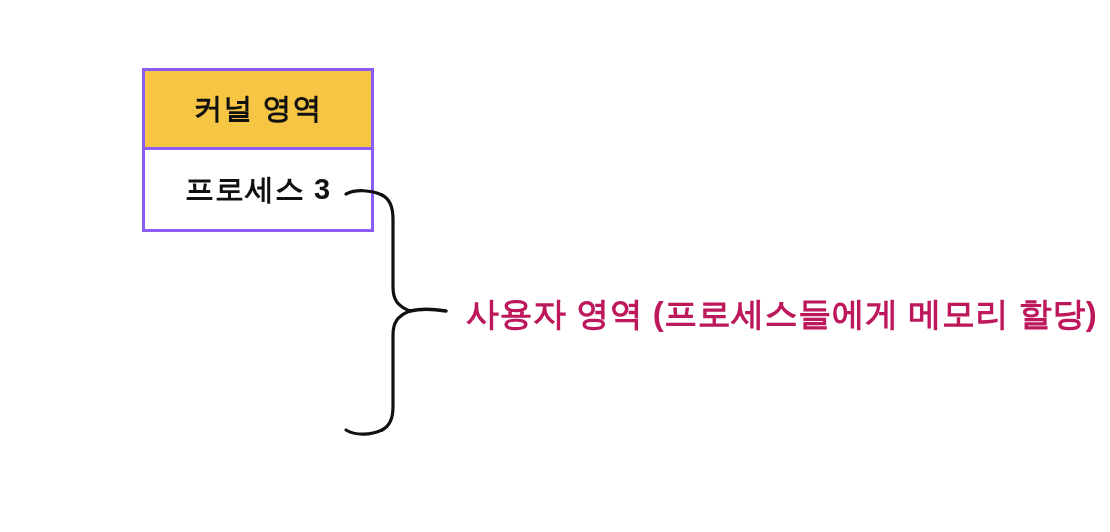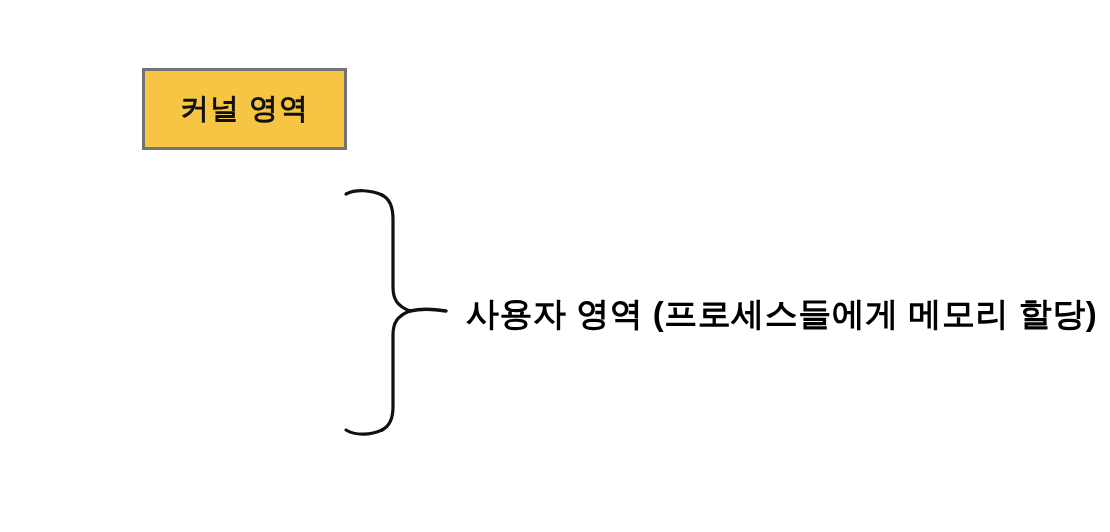--- a/index.html
+++ b/index.html
@@ -16,22 +16,22 @@
     overflow: hidden;
   }
   .stack {
     position: absolute;
     left: 142px;
     top: 68px;
     width: 193px;
   }
   .mem-box {
     box-sizing: border-box;
-    width: 205px;
-    border: 3px solid #737373;
+    width: 232px;
+    border: 3px solid #8b5cf6;
     background: #ffffff;
     display: flex;
     align-items: center;
     justify-content: center;
     color: #111111;
     font-size: 29px;
     font-weight: 600;
     letter-spacing: 1px;
     white-space: nowrap;
   }
@@ -49,33 +49,36 @@
     width: 1110px;
     height: 532px;
     pointer-events: none;
   }
   .user-label {
     position: absolute;
     left: 466px;
     top: 292px;
     font-size: 33px;
     font-weight: 600;
-    color: #000000;
+    color: #be185d;
     letter-spacing: 0.5px;
     white-space: nowrap;
   }
 </style>
 </head>
 <body>
 
 <div class="canvas">
 
   <div class="stack">
     <div class="mem-box kernel">
       <span>커널 영역</span>
+    </div>
+    <div class="mem-box proc">
+      <span>프로세스 3</span>
     </div>
   </div>
 
   <svg class="brace-svg" viewBox="0 0 1110 532" xmlns="http://www.w3.org/2000/svg">
 
     <path d="M346,194 C356,189 371,190 382,195" fill="none" stroke="#111111" stroke-width="3.2" stroke-linecap="round"></path>
 
     <path d="M382,195 C390,199 393,207 393,219 L393,287 C393,299 397,306 410,311" fill="none" stroke="#111111" stroke-width="3.2" stroke-linecap="round"></path>
 
     <path d="M410,311 C397,316 393,323 393,335 L393,407 C393,419 390,426 382,430" fill="none" stroke="#111111" stroke-width="3.2" stroke-linecap="round"></path>

